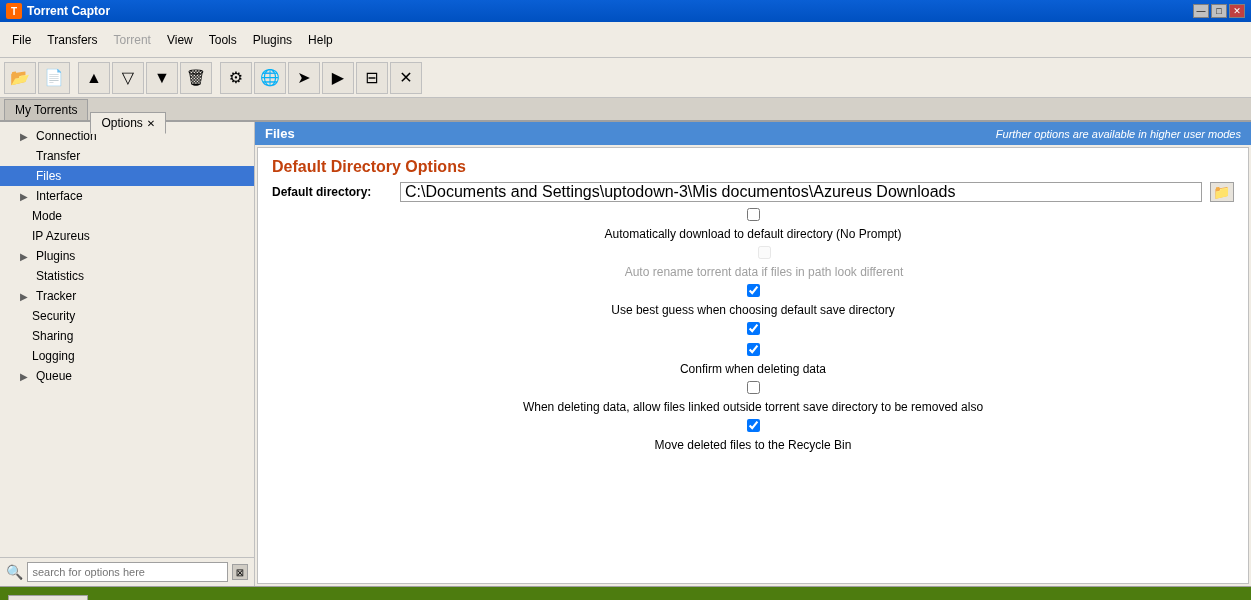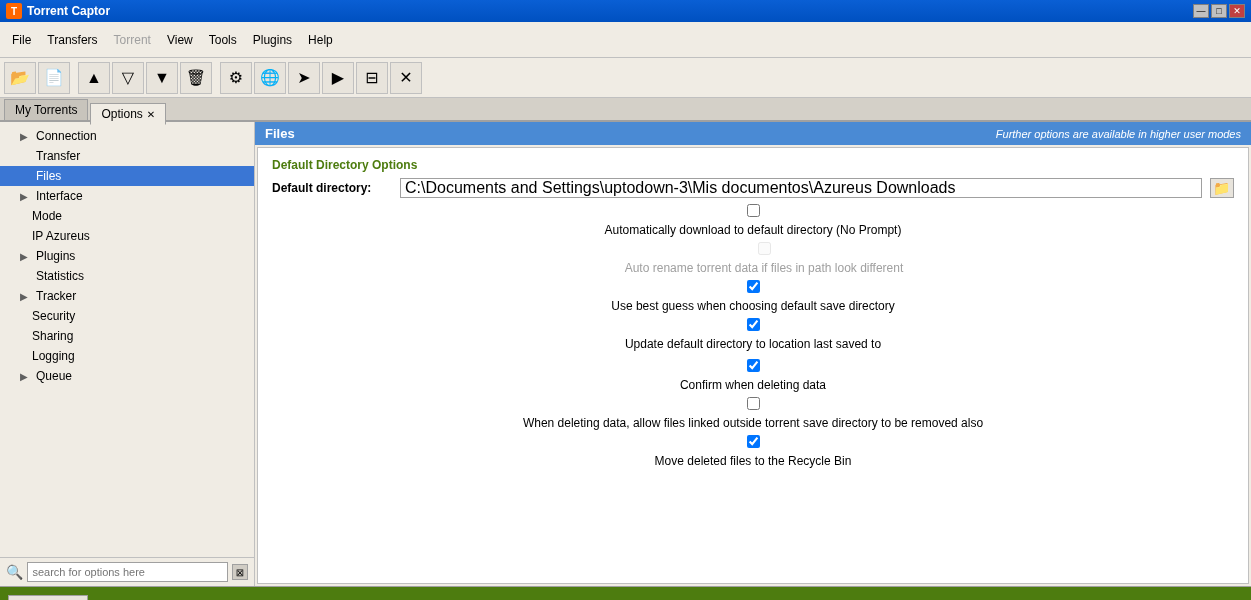--- a/index.html
+++ b/index.html
@@ -119,21 +119,21 @@
       font-size: 12px;
       margin-right: 2px;
       display: flex;
       align-items: center;
       gap: 4px;
     }
     .tab.active {
       background: #f0ece4;
       border-bottom: 1px solid #f0ece4;
       position: relative;
-      top: 5px;
+      top: 14px;
     }
 
     
     .main-area {
       display: flex;
       height: calc(600px - 22px - 20px - 40px - 24px - 30px);
       background: #f0ece4;
     }
 
     
@@ -231,22 +231,22 @@
     .content-body {
       flex: 1;
       padding: 10px 14px;
       overflow-y: auto;
       background: white;
       border: 1px solid #c0c0c0;
       margin: 2px;
     }
 
     .section-title {
-      color: #4d7c0f;
-      font-size: 12px;
+      color: #c2410c;
+      font-size: 16px;
       font-weight: bold;
       margin-bottom: 6px;
     }
     .field-row {
       display: flex;
       align-items: center;
       margin-bottom: 6px;
       gap: 8px;
     }
     .field-label {
@@ -456,21 +456,20 @@
         <label for="cb2" style="color:#a0a0a0;">Auto rename torrent data if files in path look different</label>
       </div>
 
       <div class="checkbox-row">
         <input type="checkbox" id="cb3" checked="" style="">
         <label for="cb3">Use best guess when choosing default save directory</label>
       </div>
 
       <div class="checkbox-row">
         <input type="checkbox" id="cb4" checked="" style="">
-        <label for="cb4">Update default directory to location last saved to</label>
       </div>
 
       <div style="margin-top:8px;"></div>
 
       <div class="checkbox-row">
         <input type="checkbox" id="cb5" checked="" style="">
         <label for="cb5">Confirm when deleting data</label>
       </div>
 
       <div class="checkbox-row">

